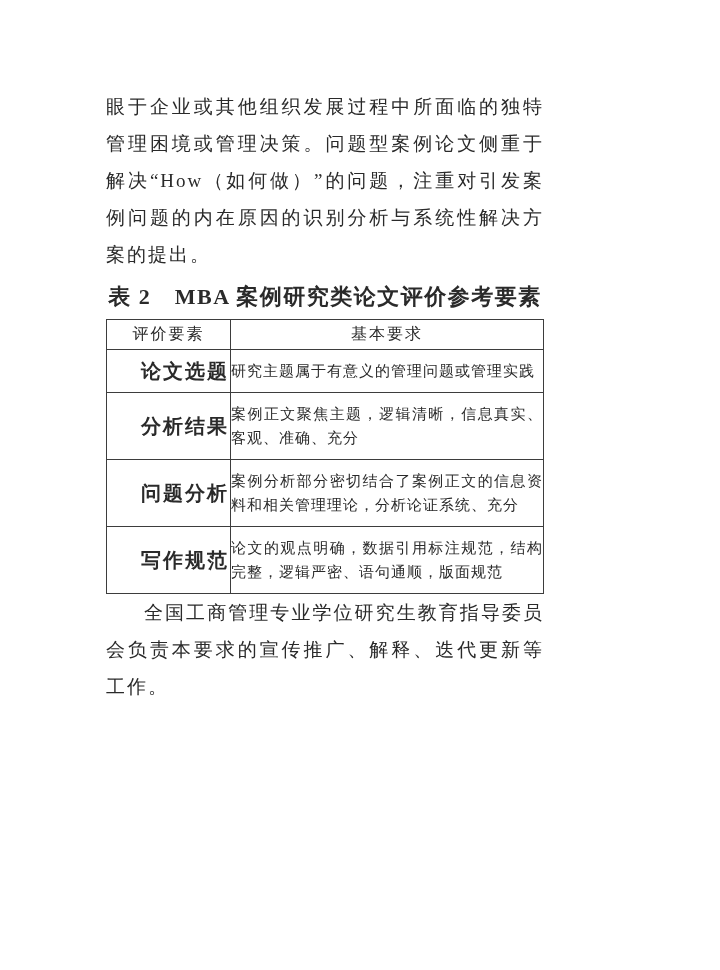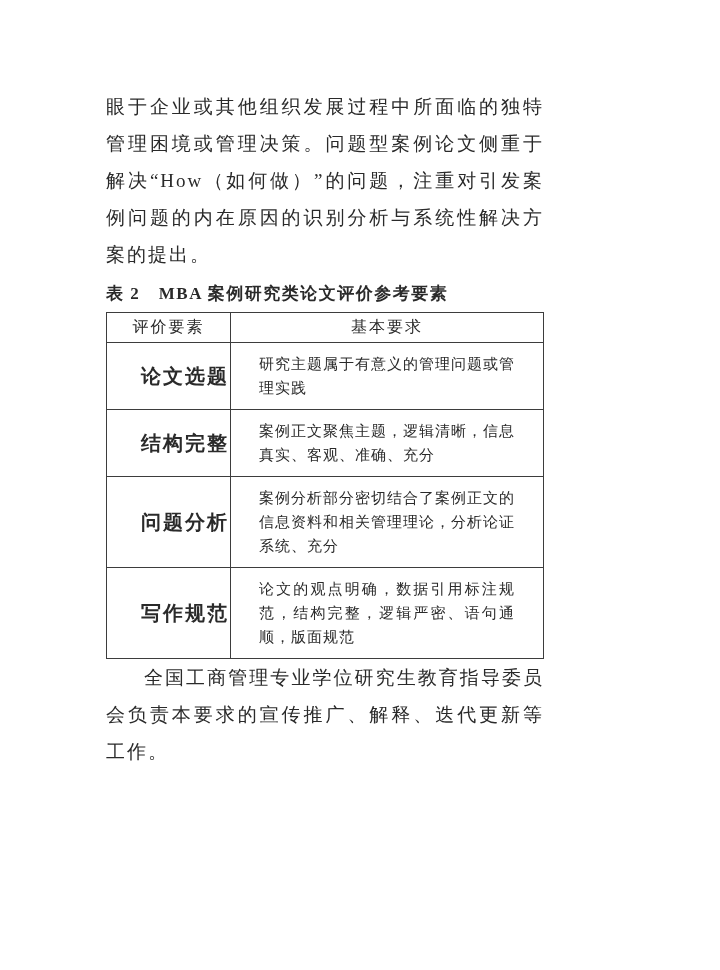--- a/index.html
+++ b/index.html
@@ -22,22 +22,23 @@
     background: #ffffff;
   }
   .body-text {
     font-size: 19px;
     line-height: 37px;
     text-align: justify;
     letter-spacing: 2px;
     margin: 0;
   }
   .table-caption {
-    font-size: 17px;
+    font-size: 22px;
     font-weight: bold;
+    text-align: center;
     letter-spacing: 1.5px;
     margin: 9px 0 7px 0;
   }
   table.eval {
     width: 100%;
     border-collapse: collapse;
     table-layout: fixed;
   }
   table.eval th,
   table.eval td {
@@ -53,21 +54,21 @@
   td.factor {
     text-align: right;
     vertical-align: middle;
     font-weight: bold;
     font-size: 20px;
     letter-spacing: 2px;
   }
   td.req {
     font-size: 15px;
     line-height: 24px;
-    padding: 9px 28px;
+    padding: 9px 0;
     text-align: justify;
     letter-spacing: 1px;
     vertical-align: middle;
   }
   .section-heading {
     font-size: 19px;
     font-weight: bold;
     letter-spacing: 1.5px;
     margin: 20px 0 0 0;
     text-indent: 2em;
@@ -95,21 +96,21 @@
         <th>评价要素</th>
         <th>基本要求</th>
       </tr>
     </thead>
     <tbody>
       <tr>
         <td class="factor">论文选题</td>
         <td class="req">研究主题属于有意义的管理问题或管理实践</td>
       </tr>
       <tr>
-        <td class="factor">结构完整</td>
+        <td class="factor">分析结果</td>
         <td class="req">案例正文聚焦主题，逻辑清晰，信息真实、客观、准确、充分</td>
       </tr>
       <tr>
         <td class="factor">问题分析</td>
         <td class="req">案例分析部分密切结合了案例正文的信息资料和相关管理理论，分析论证系统、充分</td>
       </tr>
       <tr>
         <td class="factor">写作规范</td>
         <td class="req">论文的观点明确，数据引用标注规范，结构完整，逻辑严密、语句通顺，版面规范</td>
       </tr>

